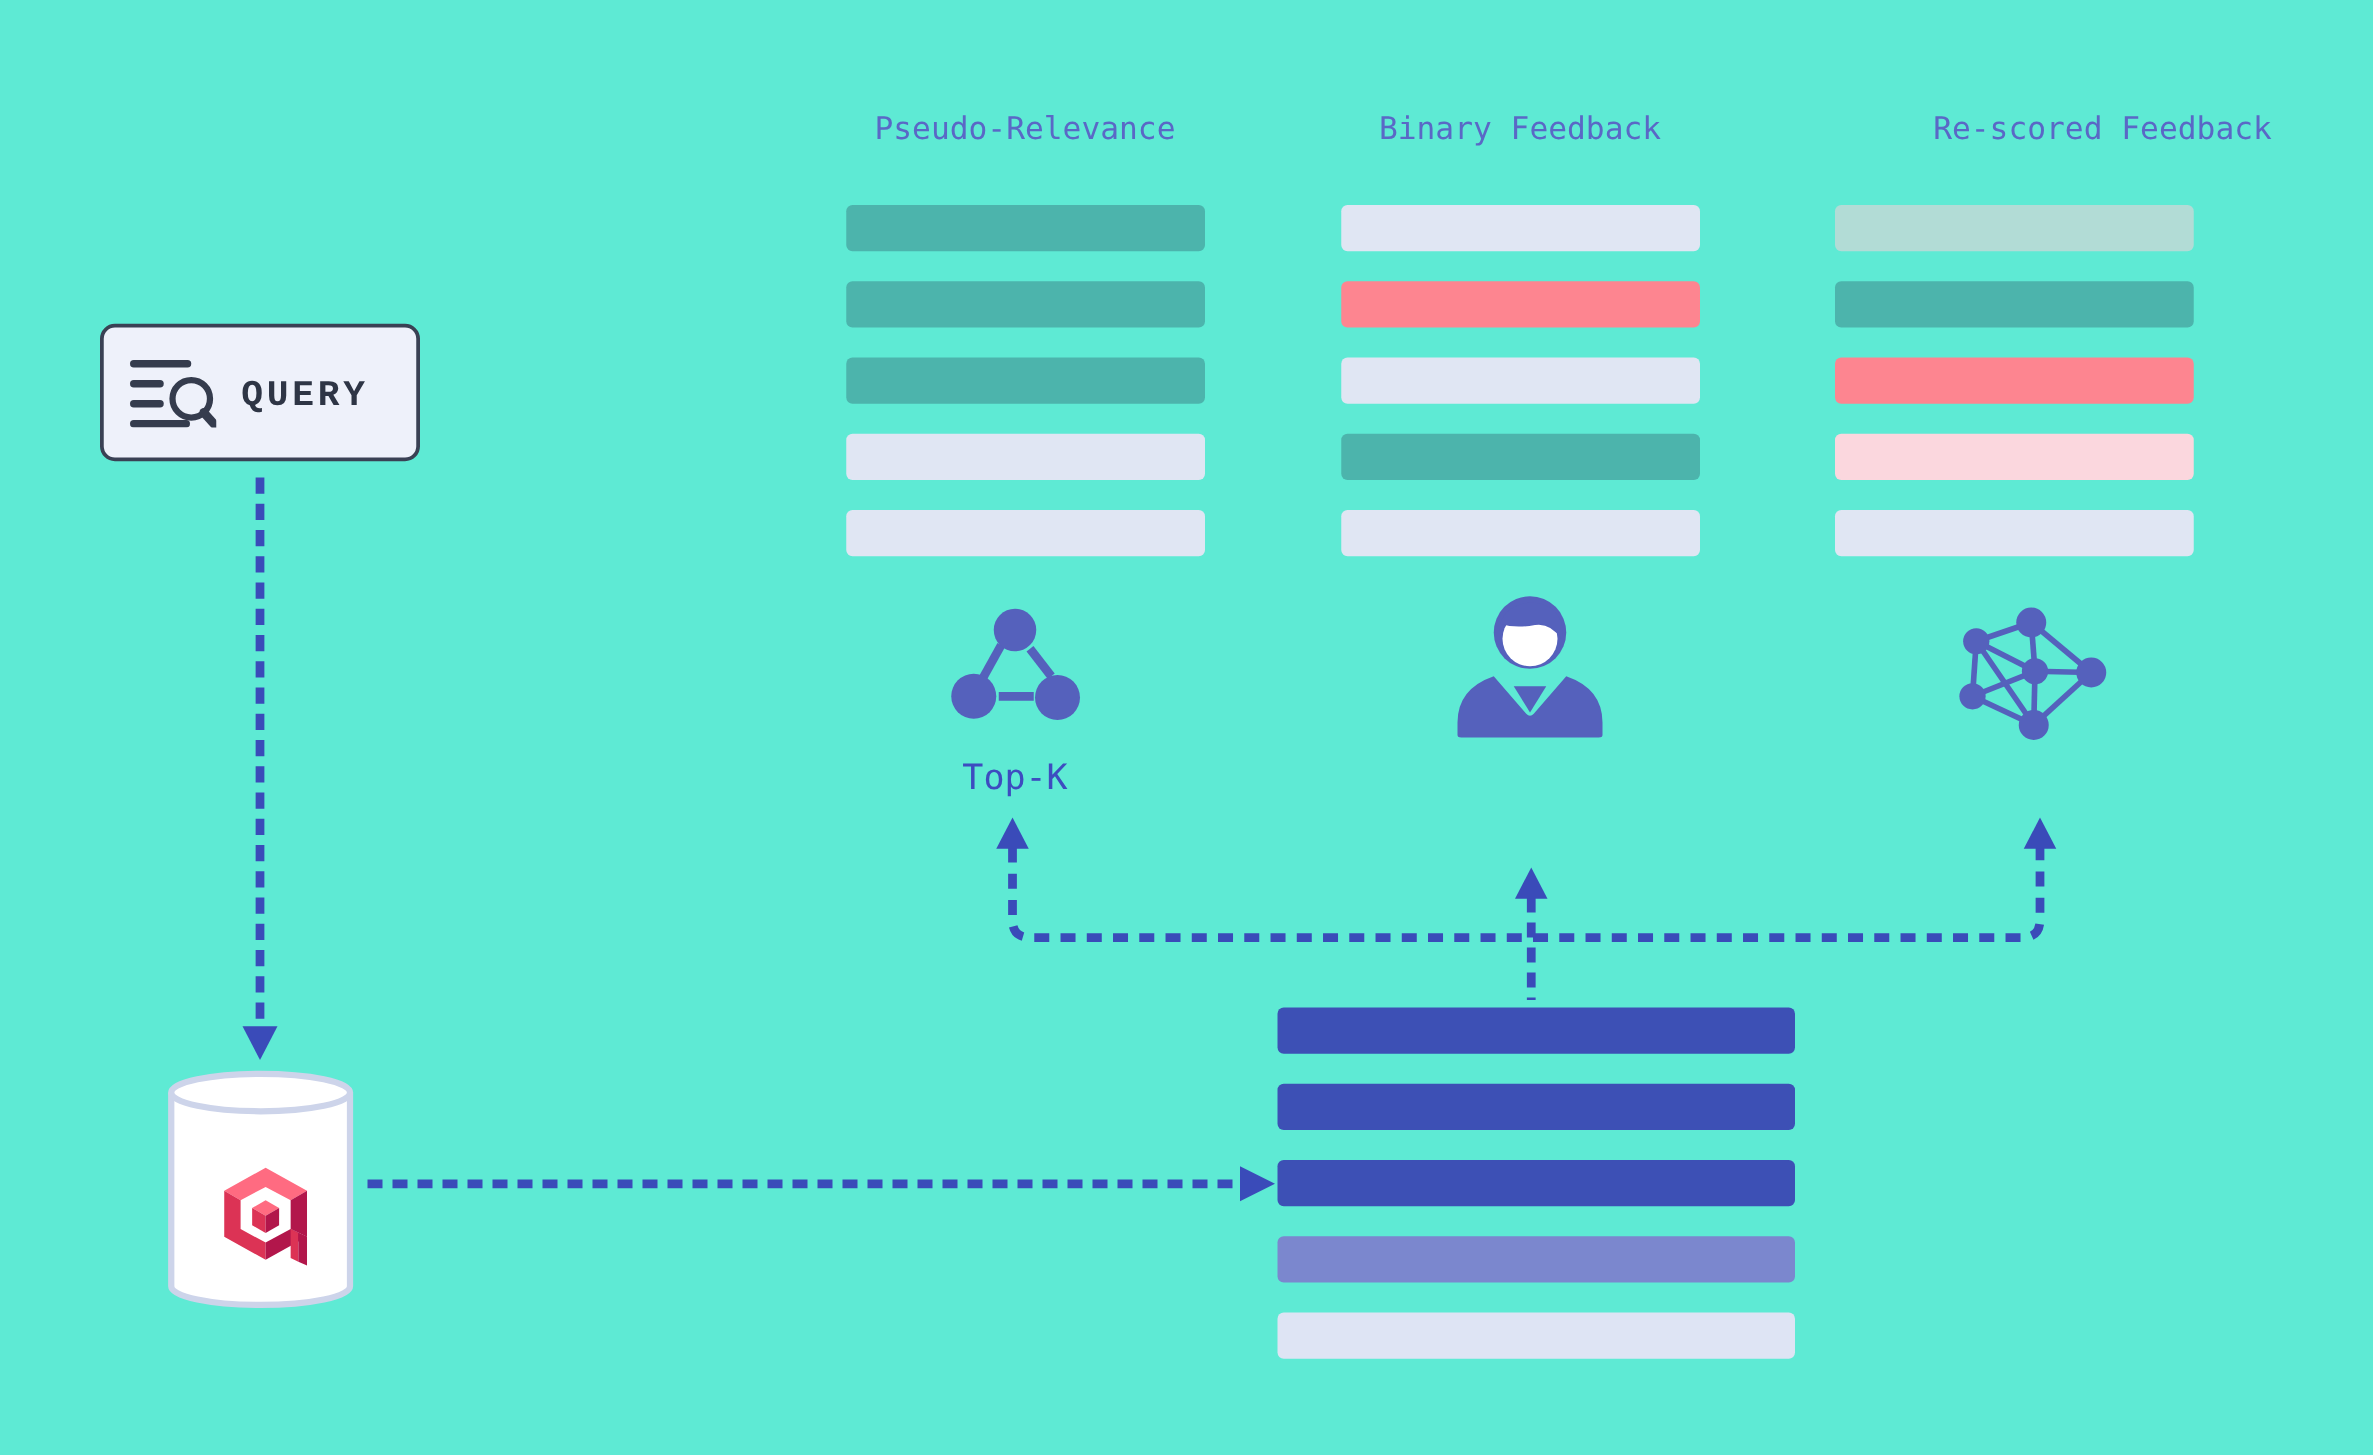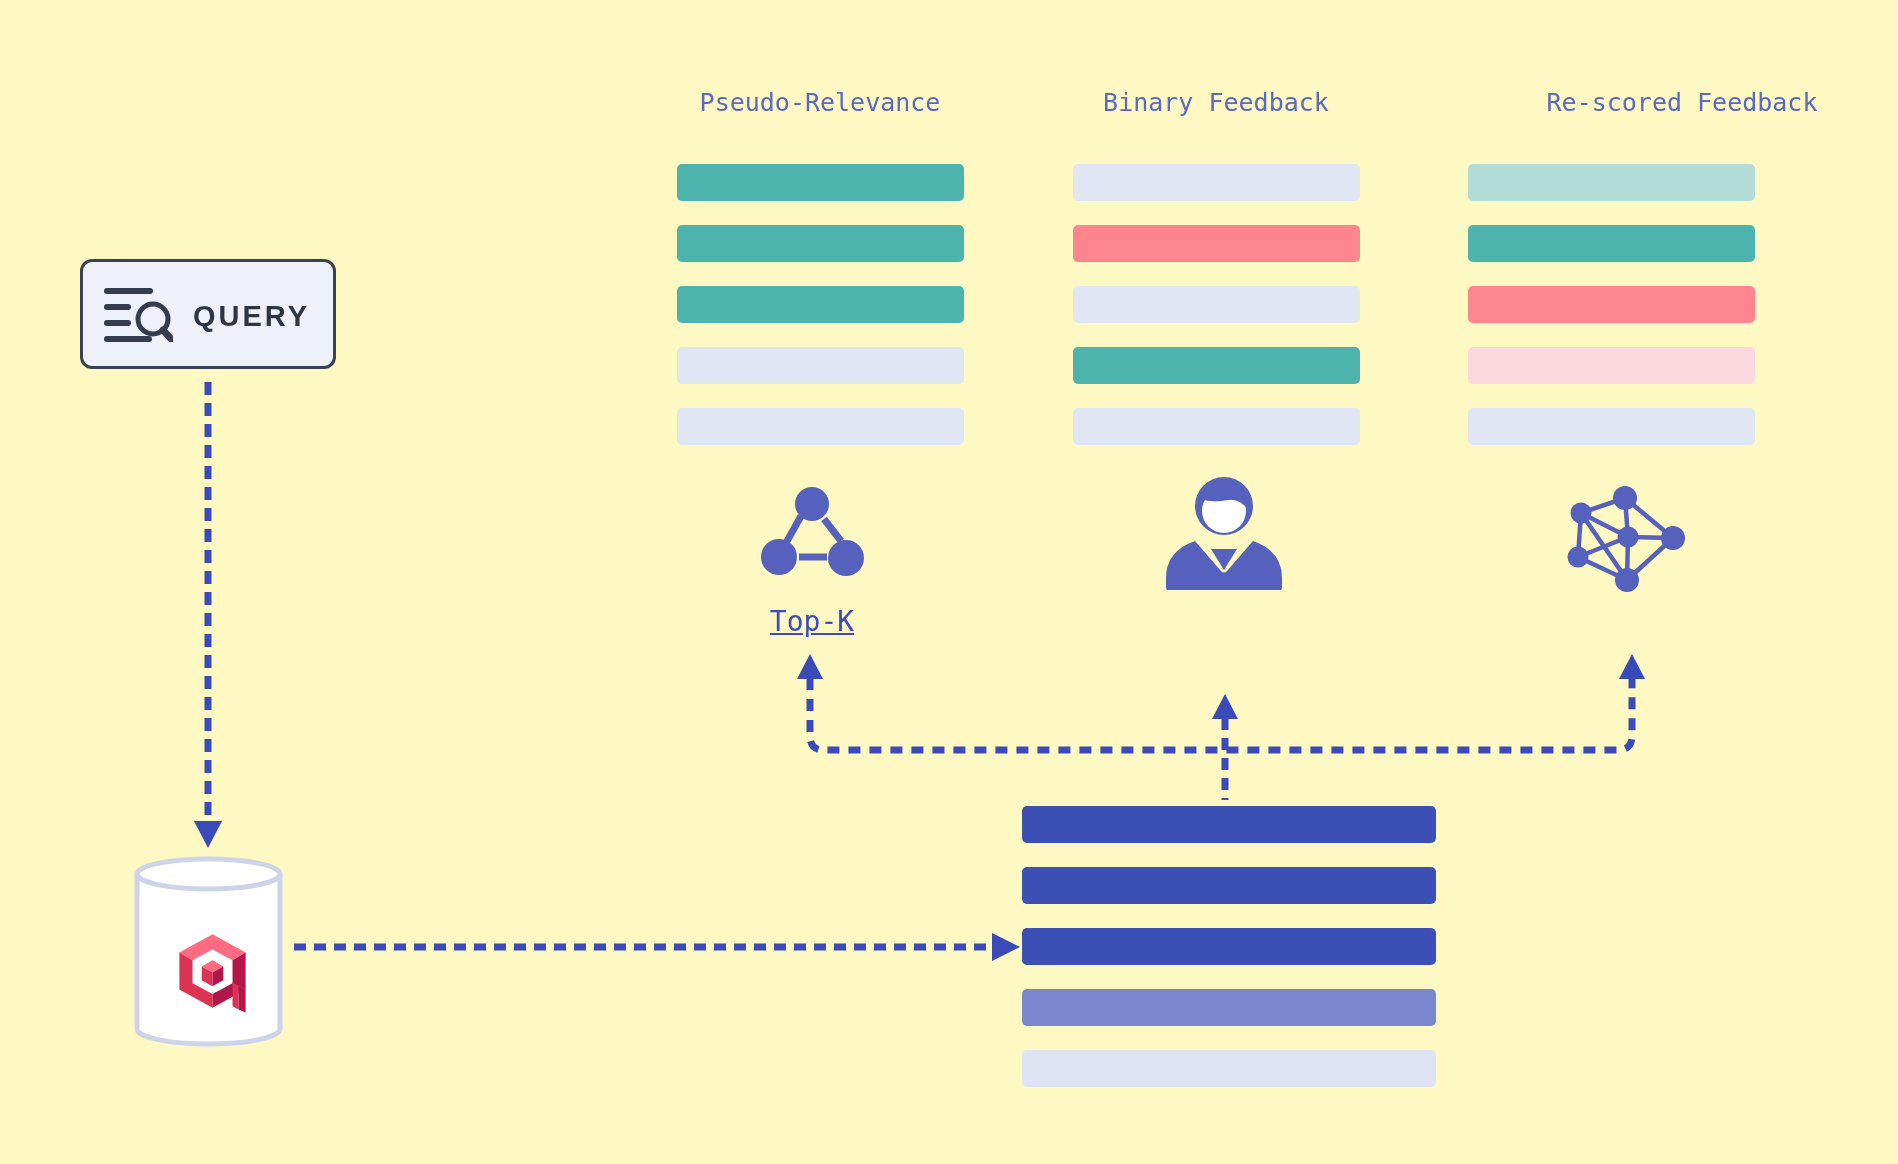--- a/index.html
+++ b/index.html
@@ -1,51 +1,51 @@
 <!DOCTYPE html>
 <html><head>
 <meta charset="utf-8">
 <style>
   html,body { margin:0; padding:0; background:#ffffff; }
   #canvas {
-    position:relative; width:1898px; height:1164px; background:#fef9c3;
+    position:relative; width:1898px; height:1164px; background:#5eead4;
     font-family:"DejaVu Sans Mono", monospace; overflow:hidden;
   }
   .heading {
     position:absolute; top:88px; width:400px; text-align:center;
     font-size:25px; letter-spacing:0px; color:#5A68C6; white-space:nowrap;
   }
   #heading-pseudo   { left:620px; }
   #heading-binary   { left:1016px; }
   #heading-rescored { left:1482px; }
 
   .bar-col { position:absolute; top:164px; width:287px; display:flex; flex-direction:column; gap:24px; }
   #col-pseudo   { left:677px; }
   #col-binary   { left:1073px; }
   #col-rescored { left:1468px; }
   .bar { height:37px; border-radius:5px; }
 
   .icon-label {
     position:absolute; width:320px; text-align:center; font-size:28px;
     color:#3D4CC0; line-height:42px; white-space:pre-line;
   }
-  #label-topk  { left:652px;  top:601px;text-decoration:underline; }
+  #label-topk  { left:652px;  top:601px; }
   #label-user  { left:1064px; top:608px; }
   #label-model { left:1468px; top:607px; }
 
   #stack { position:absolute; left:1022px; top:806px; width:414px; display:flex; flex-direction:column; gap:24px; }
 
   #query-box {
     position:absolute; left:80px; top:259px; width:256px; height:110px;
     background:#EEF1FA; border:3px solid #3A4154; border-radius:12px;
     box-sizing:border-box; display:flex; align-items:center;
   }
   #query-text {
     position:absolute; left:110px; top:38px;
-    font-family:Liberation Sans, sans-serif; font-weight:600;
+    font-family:Liberation Mono, monospace; font-weight:600;
     font-size:29px; letter-spacing:3px; color:#2E3545;
   }
   svg { position:absolute; left:0; top:0; }
 </style>
 </head>
 <body>
 
 <div id="canvas">
 
   <div class="heading" id="heading-pseudo">Pseudo-Relevance</div>

